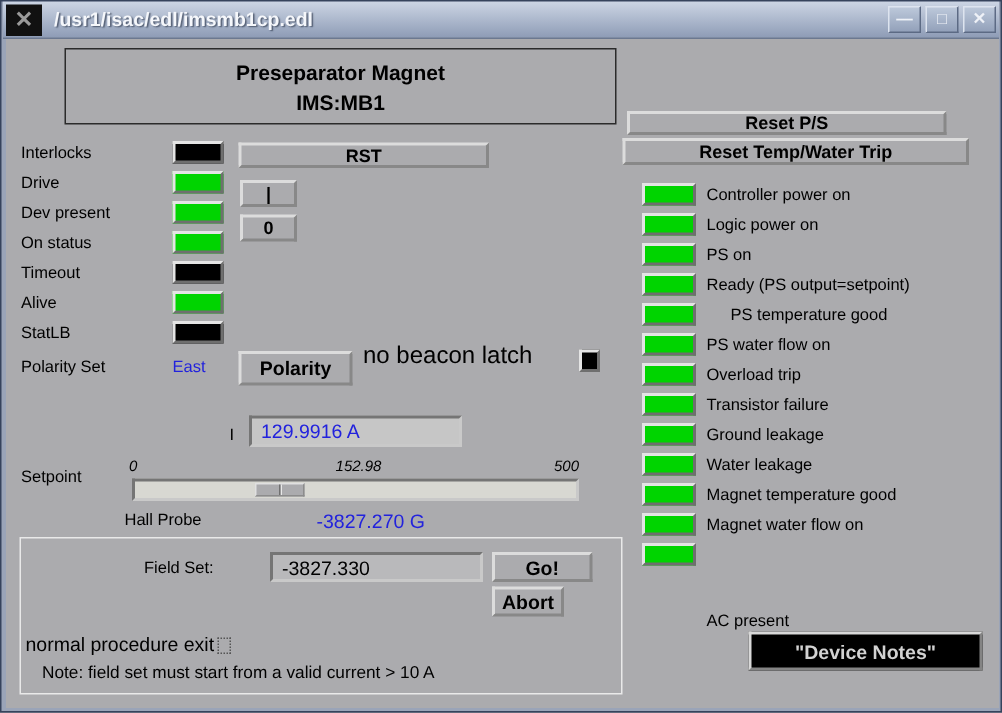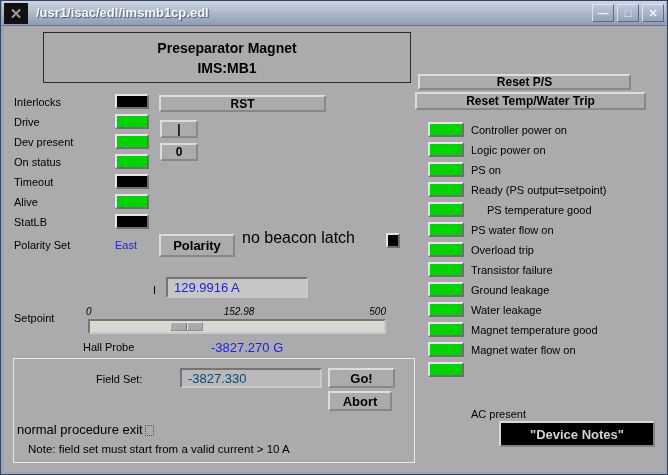--- a/index.html
+++ b/index.html
@@ -62,21 +62,21 @@
   }
   .sunken {
     border:2px inset #c9c9c9;
   }
   .cur-field {
     background:#c6c6c6; display:flex; align-items:center; padding-left:6px;
     font-size:13px;
   }
   .fs-input {
     background:#b9b9bb; display:flex; align-items:center; padding-left:6px;
-    font-size:13px; color:#0c4a6e;text-align:right;
+    font-size:13px; color:#000000;text-align:right;
   }
   .tick { font-size:10px; font-style:italic; color:#000; white-space:nowrap; }
   .track { background:#d8d8d2; }
   .handle {
     position:absolute; left:80px; top:1px; width:33px; height:9px;
     background:#ababae; border:1px outset #e0e0e0;
   }
   .handle .split {
     position:absolute; left:15px; top:0; bottom:0; width:0;
     border-left:1px solid #707070; border-right:1px solid #e8e8e8;
@@ -168,21 +168,21 @@
 
   <div class="abs lbl" style="left:82px; top:340px;">Hall Probe</div>
   <div class="abs lbl blue" style="left:210px; top:339px; font-size:13px;">-3827.270 G</div>
 
   <div class="abs groupbox" style="left:12px; top:357px; width:402px; height:105px;"></div>
   <div class="abs lbl" style="left:95px; top:372px;">Field Set:</div>
   <div class="abs sunken fs-input" style="left:179px; top:367px; width:142px; height:20px;">
     <span>-3827.330</span>
   </div>
   <button class="abs btn" style="left:327px; top:367px; width:67px; height:20px; font-size:13px;">Go!</button>
-  <button class="abs btn" style="left:327px; top:390px; width:64px; height:20px; font-size:13px;">Abort</button>
+  <button class="abs btn" style="left:327px; top:390px; width:48px; height:20px; font-size:13px;">Abort</button>
   <div class="abs lbl" style="left:16px; top:421px; font-size:13px;">
     <span>normal procedure exit</span><span class="dotted-box"></span>
   </div>
   <div class="abs lbl" style="left:27px; top:442px; font-size:11.5px;">Note: field set must start from a valid current &gt; 10 A</div>
 
   <button class="abs btn" style="left:414px; top:91px; width:231px; height:18px;">Reset Temp/Water Trip</button>
   <button class="abs btn" style="left:417px; top:73px; width:213px; height:16px;">Reset P/S</button>
 
   <div class="abs ind" style="left: 427px; top: 121px; width: 36px; height: 15px; background: rgb(0, 212, 0);"></div>
   <div class="abs lbl" style="left:470px; top:123px;">Controller power on</div>

